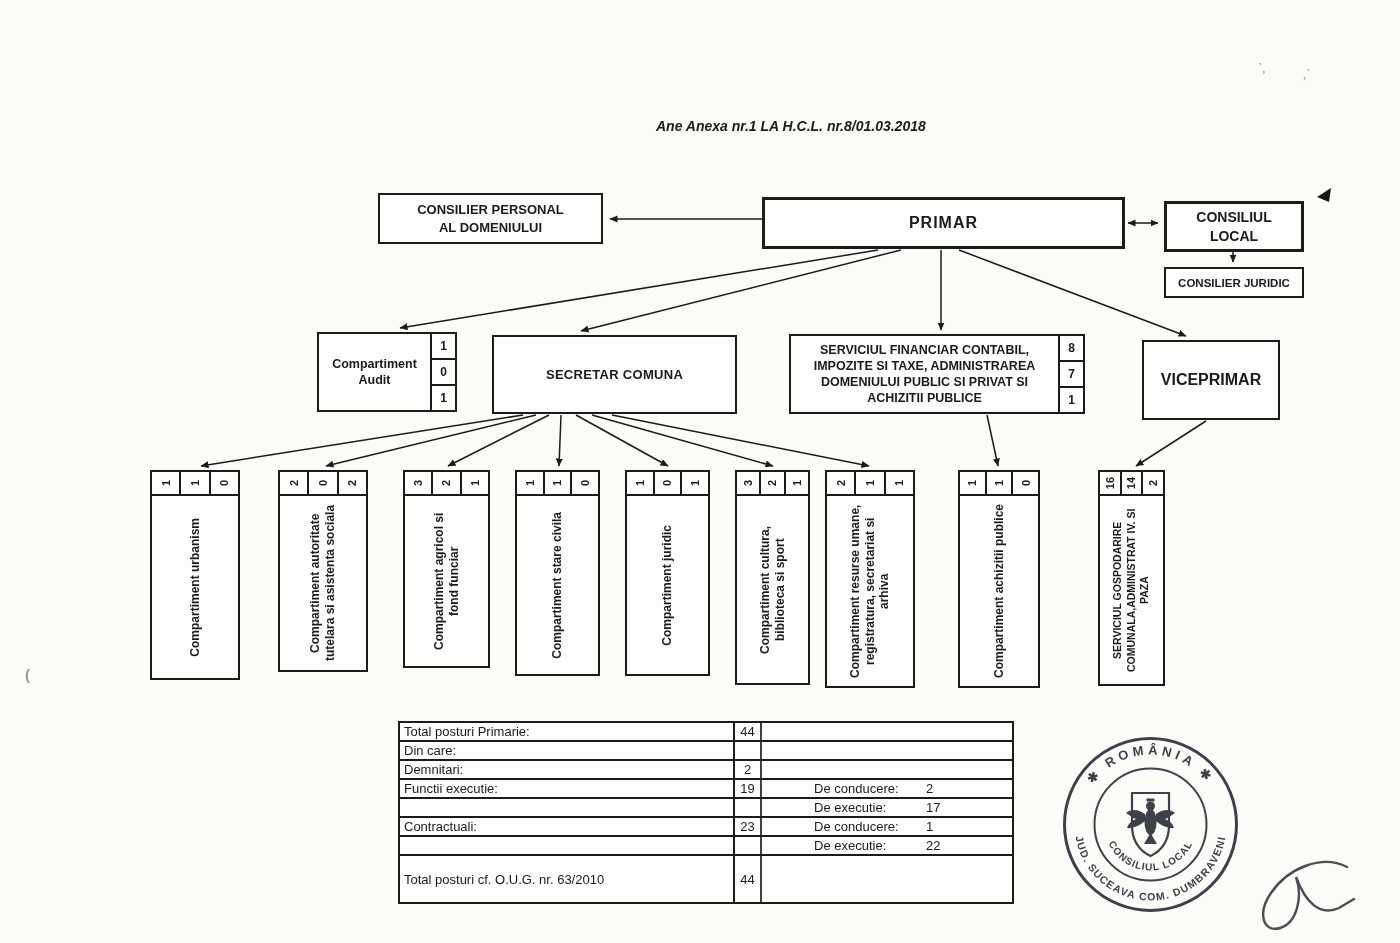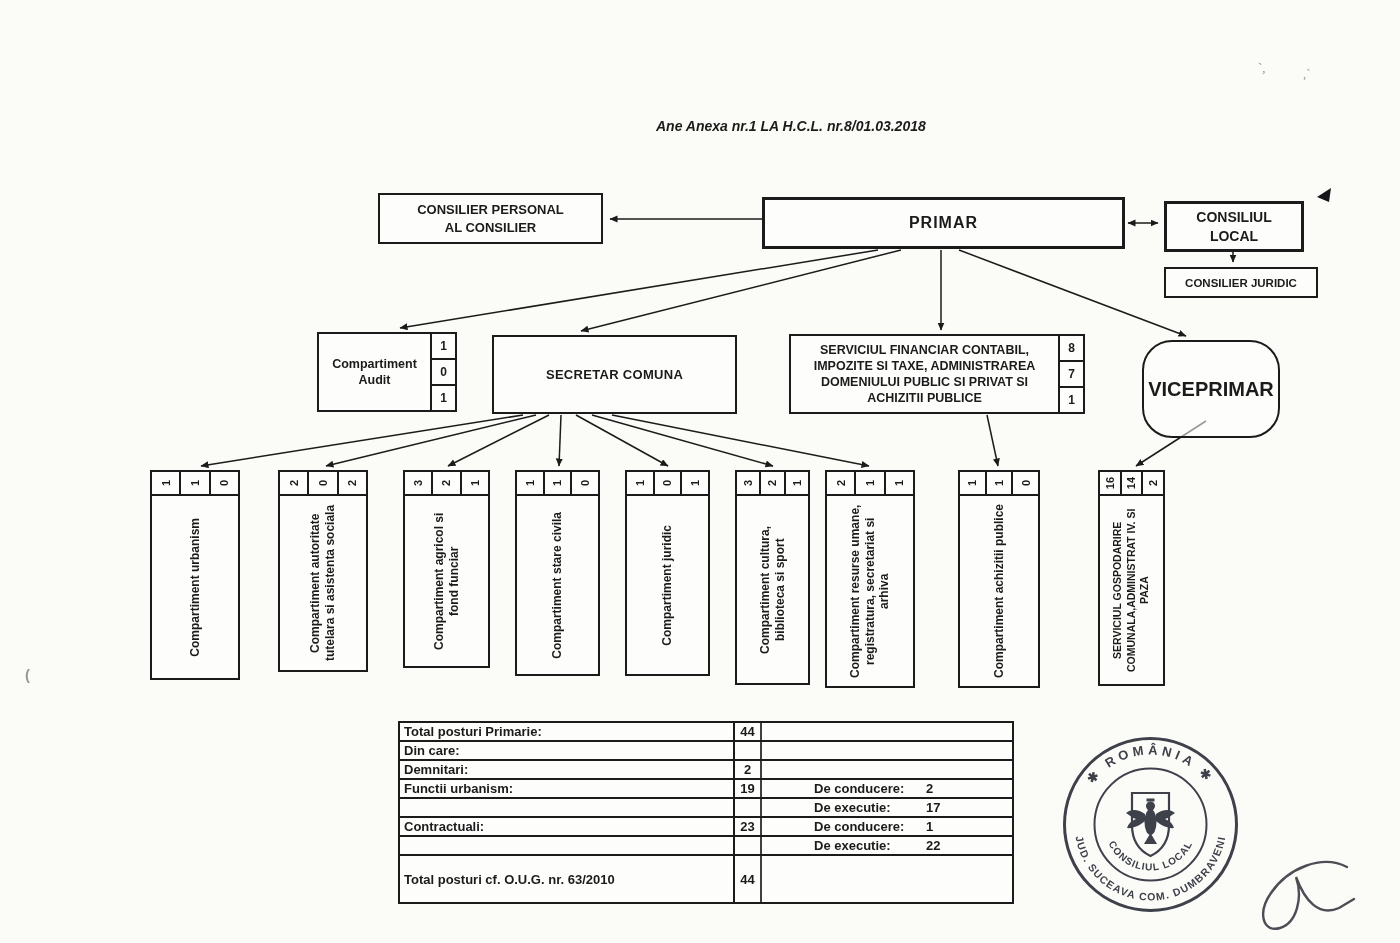--- a/index.html
+++ b/index.html
@@ -16,23 +16,23 @@
   .artifact { position:absolute; font-weight:700; opacity:.45; }
 
   .box {
     position:absolute; border:2.5px solid #1b1b1b;
     display:flex; align-items:center; justify-content:center;
     text-align:center; font-weight:700; background:rgba(255,255,255,.55);
   }
   .consilier-personal { left:378px; top:193px; width:225px; height:51px; font-size:13px; line-height:1.35; }
   .primar   { left:762px; top:197px; width:363px; height:52px; font-size:16px; letter-spacing:1px; border-width:3px; }
   .consiliul-local  { left:1164px; top:201px; width:140px; height:51px; font-size:14px; line-height:1.3; border-width:3px; }
-  .consilier-juridic{ left:1164px; top:267px; width:154px; height:31px; font-size:11.5px; }
+  .consilier-juridic{ left:1164px; top:267px; width:140px; height:31px; font-size:11.5px; }
   .secretar  { left:492px; top:335px; width:245px; height:79px; font-size:13px; letter-spacing:.3px;justify-content:center; }
-  .viceprimar{ left:1142px; top:340px; width:138px; height:98px; font-size:20px;border-radius:30px; }
+  .viceprimar{ left:1142px; top:340px; width:138px; height:80px; font-size:16px; }
 
   .sidebox { padding:0; align-items:stretch; }
   .audit    { left:317px; top:332px; width:140px; height:80px; font-size:12.5px; }
   .serviciul{ left:789px; top:334px; width:296px; height:80px; font-size:12.5px; }
   .sidebox .main { flex:1; display:flex; align-items:center; justify-content:center; padding:14px 5px; line-height:1.3; }
   .vcounts { width:25px; border-left:2.5px solid #1b1b1b; display:flex; flex-direction:column; }
   .vcounts span { flex:1; display:flex; align-items:center; justify-content:center; border-bottom:2.5px solid #1b1b1b; font-size:12px; font-weight:700; }
   .vcounts span:last-child { border-bottom:0; }
 
   .dept {
@@ -50,21 +50,21 @@
   .d3 { left:403px; top:470px; width:87px; height:198px; }
   .d4 { left:515px; top:470px; width:85px; height:206px; }
   .d5 { left:625px; top:470px; width:85px; height:206px; }
   .d6 { left:735px; top:470px; width:75px; height:215px; }
   .d7 { left:825px; top:470px; width:90px; height:218px; }
   .d8 { left:958px; top:470px; width:82px; height:218px; }
   .d9 { left:1098px; top:470px; width:67px; height:216px; }
   .d9 .vtext { font-size:10.5px; line-height:1.3; }
 
   .summary { position:absolute; left:398px; top:721px; width:616px; border:2.5px solid #1b1b1b; background:rgba(255,255,255,.55); }
-  .sumrow { display:flex; align-items:stretch; height:19px; border-bottom:2px solid #1b1b1b; font-size:13px; font-weight:700; }
+  .sumrow { display:flex; align-items:stretch; height:19px; border-bottom:2px solid #1b1b1b; font-size:13px; font-weight:400; }
   .sumrow:last-child { border-bottom:0; height:46px; }
   .c1 { width:335px; border-right:2px solid #1b1b1b; padding:0 4px; display:flex; align-items:center; }
   .c2 { width:27px; border-right:2px solid #404040; display:flex; align-items:center; justify-content:center; }
   .c3 { flex:1; display:flex; align-items:center; padding-left:52px;border-radius:6px; }
   .dl { width:112px; display:inline-block; }
 
   .stamp { position:absolute; left:1053px; top:727px; width:195px; height:195px; opacity:.9; }
 </style>
 </head>
 <body>
@@ -101,21 +101,21 @@
     <path d="M 1347 867 C 1322 854, 1288 868, 1271 893 C 1257 913, 1263 933, 1280 928 C 1297 923, 1303 897, 1296 877 C 1305 901, 1319 917, 1339 908 L 1354 899" fill="none" stroke="#3a3b42" stroke-width="2.4" stroke-linecap="round" opacity="0.9"></path>
   </svg>
 
   <div class="artifact" style="left:25px; top:666px; font-size:15px;">(</div>
 
   <div class="txt annex">Ane Anexa nr.1 LA H.C.L. nr.8/01.03.2018</div>
 
   <div class="box consilier-personal">
     <div>
       <span>CONSILIER PERSONAL</span><br>
-      <span>AL CONSILIER</span>
+      <span>AL DOMENIULUI</span>
     </div>
   </div>
 
   <div class="box consiliul-local">
     <div>
       <span>CONSILIUL</span><br>
       <span>LOCAL</span>
     </div>
   </div>
 
@@ -335,21 +335,21 @@
       <div class="c1">Din care:</div>
       <div class="c2"></div>
       <div class="c3"></div>
     </div>
     <div class="sumrow">
       <div class="c1">Demnitari:</div>
       <div class="c2">2</div>
       <div class="c3"></div>
     </div>
     <div class="sumrow">
-      <div class="c1">Functii urbanism:</div>
+      <div class="c1">Functii executie:</div>
       <div class="c2">19</div>
       <div class="c3">
           <span class="dl">De conducere:</span>
           <span>2</span>
         </div>
     </div>
     <div class="sumrow">
       <div class="c1"></div>
       <div class="c2"></div>
       <div class="c3">

